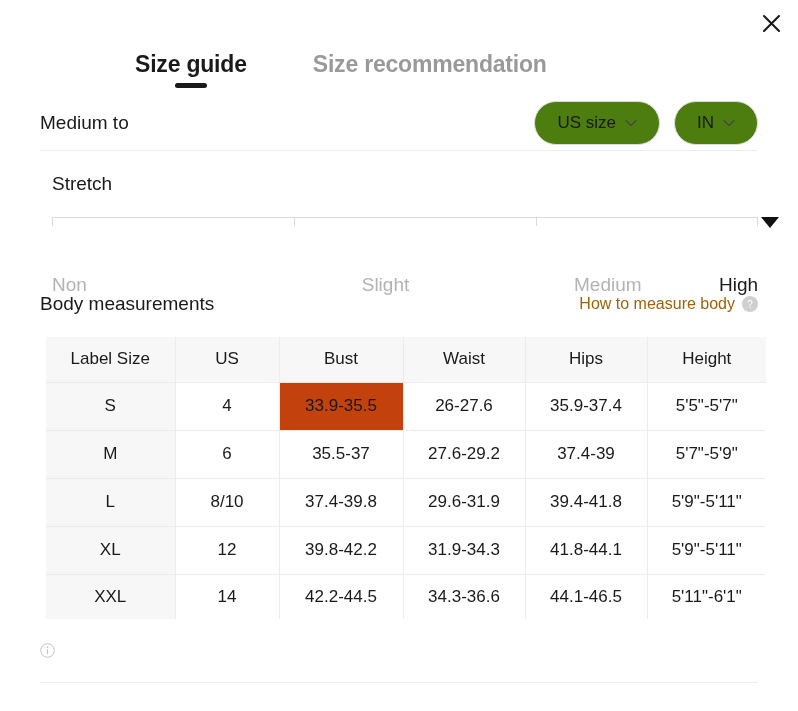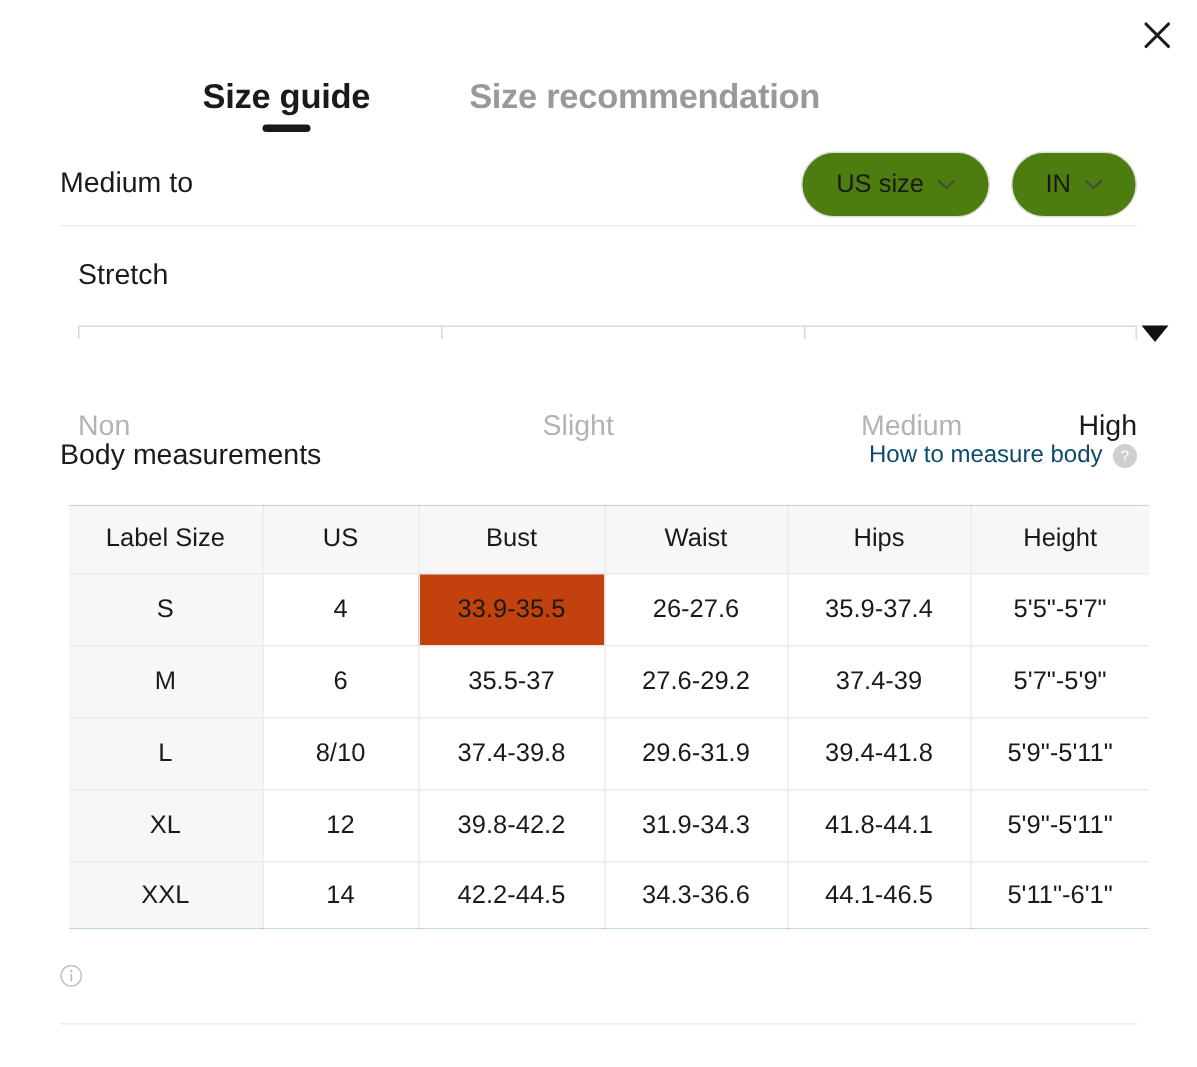--- a/index.html
+++ b/index.html
@@ -162,21 +162,21 @@
     align-items: center;
     justify-content: space-between;
     padding: 30px 40px 0 40px;
   }
   .meas-title { font-size: 19px; color: #1a1a1a; }
   .howto {
     display: flex;
     align-items: center;
     gap: 7px;
     font-size: 16px;
-    color: #0c4a6e;
+    color: #a16207;
     cursor: pointer;
   }
   .howto svg { display: block; }
 
   
   .table-wrap { padding: 16px 33px 0 40px; }
   table {
     width: 726px;
     border-collapse: collapse;
     border: 6px solid #0f766e;

